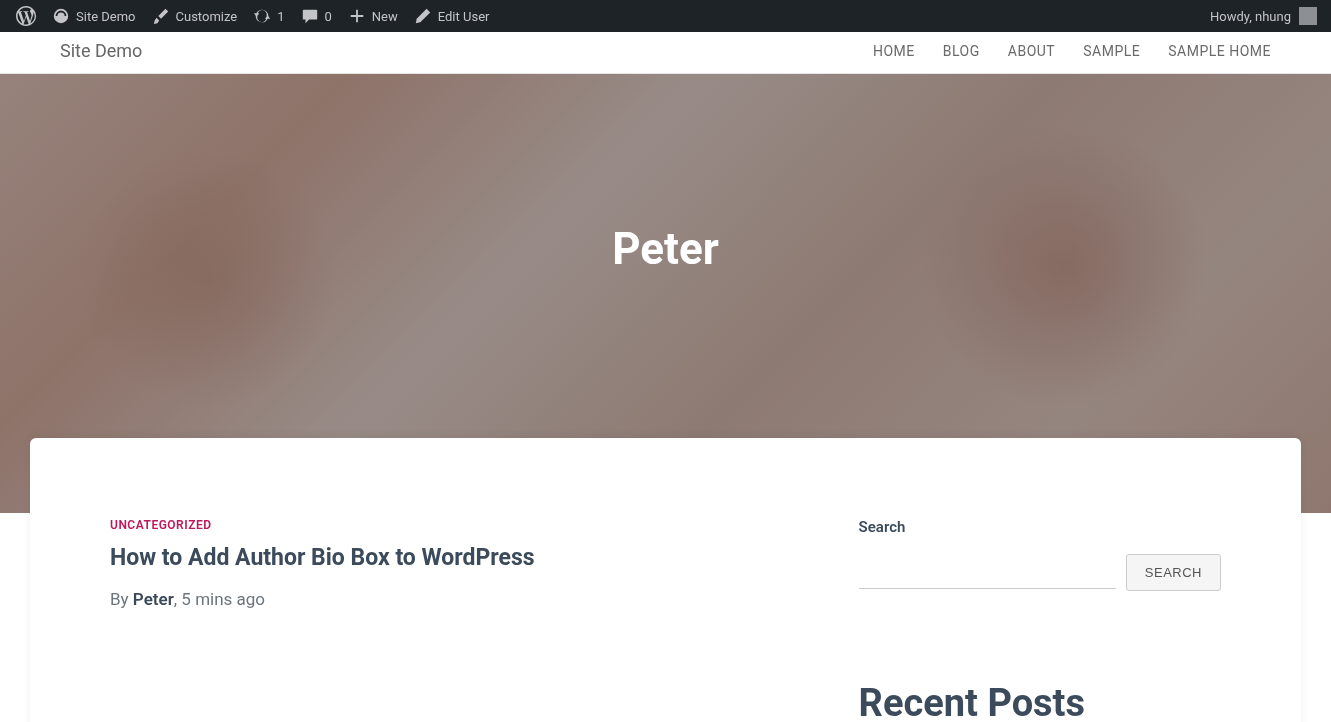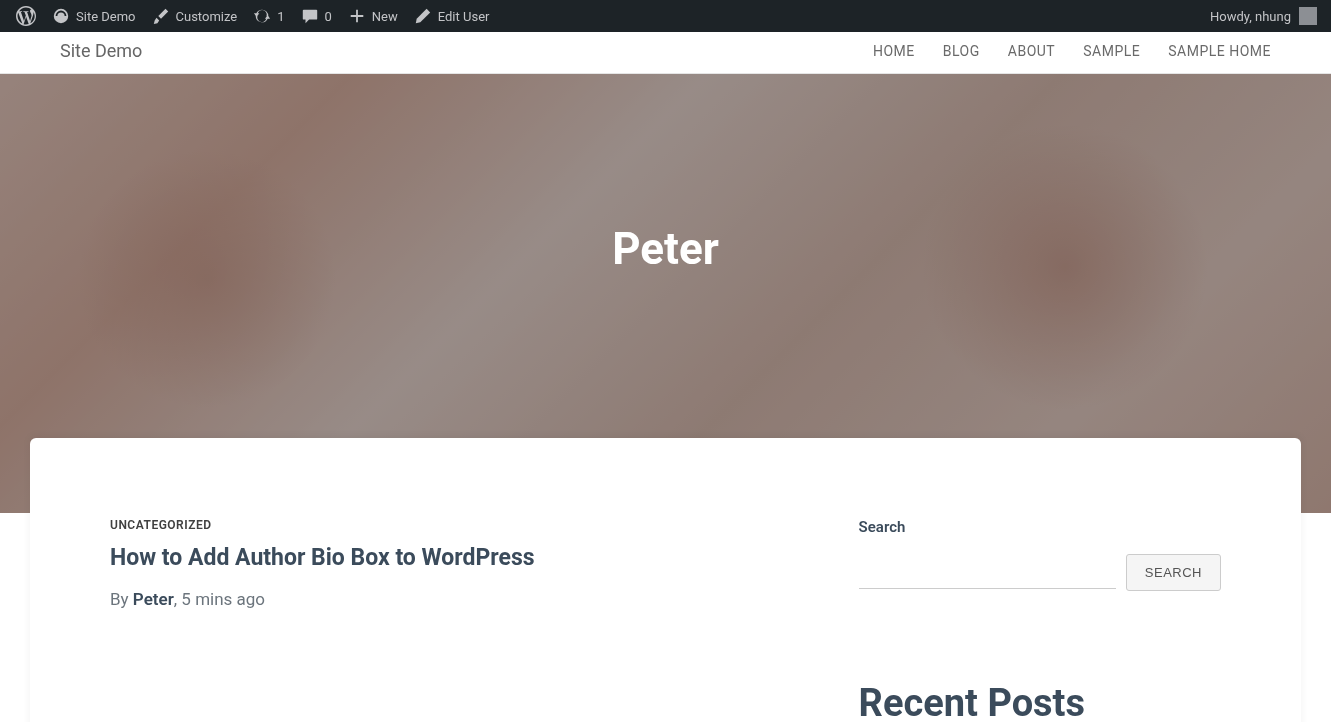--- a/index.html
+++ b/index.html
@@ -26,21 +26,21 @@
     .hero-overlay { position: absolute; inset: 0; background: rgba(50,50,50,0.45); }
     .hero-content { position: relative; text-align: center; color: #fff; padding-top: 150px; max-width: 1000px; margin: 0 auto; }
     .hero-title { font-size: 44px; font-weight: 700; margin-bottom: 22px; }
     .hero-desc { font-size: 20px; line-height: 1.5; font-weight: 400; padding: 0 20px; }
 
     
     .content-wrap { position: relative; margin: -75px 30px 0 30px; background: #fff; border-radius: 6px 6px 0 0; box-shadow: 0 -2px 8px rgba(0,0,0,0.06); min-height: 300px; z-index: 10; display: flex; padding: 80px 80px 0 80px; gap: 60px; }
     .main-col { flex: 1.9; }
     .sidebar-col { flex: 1; }
 
-    .post-category { color: #404040; font-size: 12px; font-weight: 600; letter-spacing: 0.5px; margin-bottom: 12px; }
+    .post-category { color: #be185d; font-size: 12px; font-weight: 600; letter-spacing: 0.5px; margin-bottom: 12px; }
     .post-title { color: #3b4b5b; font-size: 23px; font-weight: 700; margin-bottom: 18px; }
     .post-meta { color: #6c757d; font-size: 17px; }
     .post-meta .author { color: #3b4b5b; font-weight: 600; }
 
     .widget-title { color: #3b4b5b; font-size: 15px; font-weight: 600; margin-bottom: 18px; }
     .search-row { display: flex; gap: 10px; align-items: center; }
     .search-input { flex: 1; border: none; border-bottom: 1px solid #ccc; height: 32px; outline: none; }
     .search-button { background: #f5f5f5; border: 1px solid #ccc; border-radius: 3px; padding: 10px 18px; font-size: 13px; letter-spacing: 0.5px; color: #555; cursor: pointer; }
 
     .recent-title { color: #3b4b5b; font-size: 38px; font-weight: 700; margin-top: 90px; }

